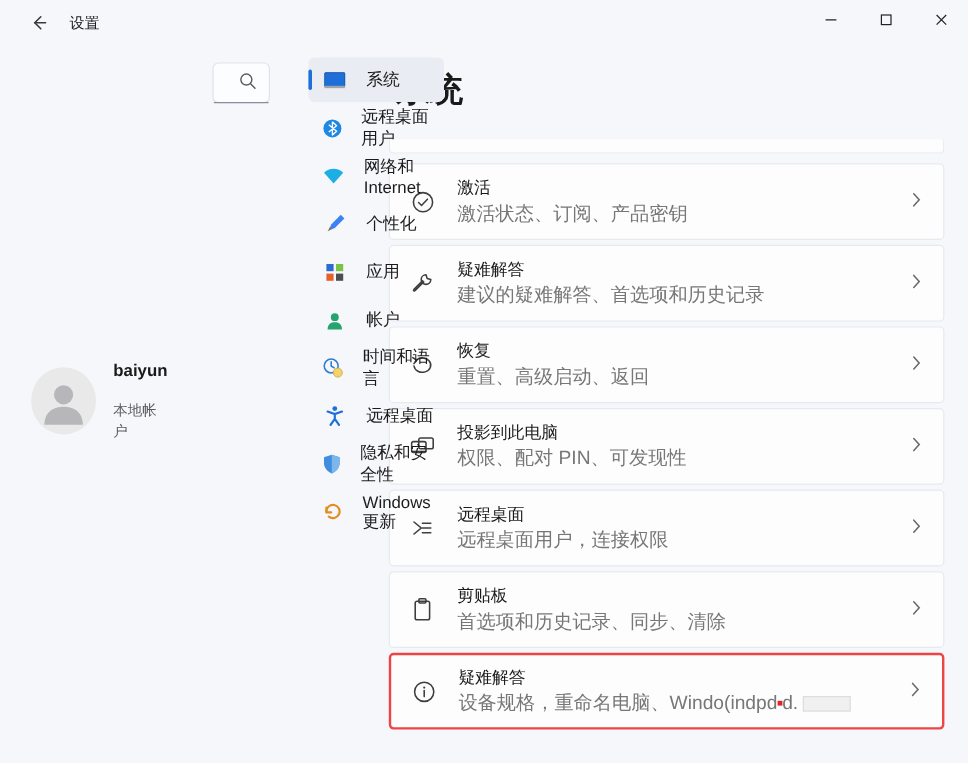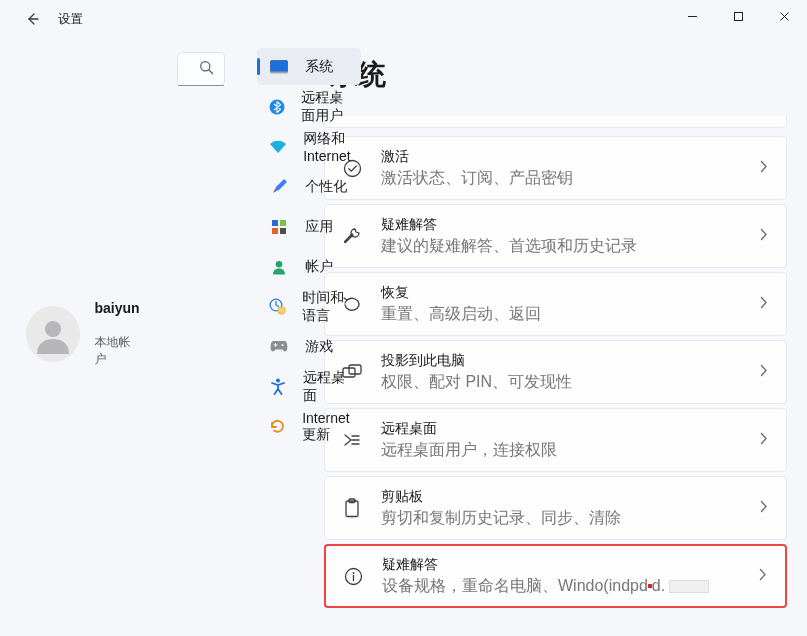--- a/index.html
+++ b/index.html
@@ -241,45 +241,44 @@
             <svg width="17" height="17" viewBox="0 0 17 17">
                 <circle cx="7" cy="7" r="5.8" fill="none" stroke="#2d7dd2" stroke-width="1.3"></circle>
                 <path d="M7 3.5 V7 L9.5 8.5" stroke="#2d7dd2" stroke-width="1.3" fill="none" stroke-linecap="round"></path>
                 <circle cx="12.5" cy="12.5" r="3.8" fill="#f3d26a" stroke="#caa13a" stroke-width="0.6"></circle>
               </svg>
           </span>
           <span class="nav-label">时间和语言</span>
         </div>
         <div class="nav-item">
           <span class="nav-icon">
-            <svg width="18" height="13" viewBox="0 0 18 13">
-                <path d="M3 1 H15 C17 1 18 7 17 10 C16 12 14 12 12.5 9.5 H5.5 C4 12 2 12 1 10 C0 7 1 1 3 1 Z" fill="#8b8d93"></path>
-                <circle cx="12.5" cy="5" r="1" fill="#fff"></circle>
-                <path d="M4 5 H7 M5.5 3.5 V6.5" stroke="#fff" stroke-width="1" stroke-linecap="round"></path>
-              </svg>
-          </span>
-          <span class="nav-label">游戏</span>
-        </div>
-        <div class="nav-item">
-          <span class="nav-icon">
             <svg width="16" height="17" viewBox="0 0 16 17">
                 <circle cx="8" cy="2.5" r="2" fill="#1e6fd9"></circle>
                 <path d="M2 5 L8 7 L14 5 M8 7 V11 M8 11 L4.5 16 M8 11 L11.5 16" stroke="#1e6fd9" stroke-width="1.8" stroke-linecap="round" fill="none"></path>
               </svg>
           </span>
           <span class="nav-label">远程桌面</span>
         </div>
         <div class="nav-item">
           <span class="nav-icon">
+            <svg width="15" height="17" viewBox="0 0 15 17">
+                <path d="M7.5 1 L14 3 V8 C14 12 11 15 7.5 16.5 C4 15 1 12 1 8 V3 Z" fill="#3f8ee0"></path>
+                <path d="M7.5 1 L14 3 V8 C14 12 11 15 7.5 16.5 V1 Z" fill="#7bb7ea"></path>
+              </svg>
+          </span>
+          <span class="nav-label">隐私和安全性</span>
+        </div>
+        <div class="nav-item">
+          <span class="nav-icon">
             <svg width="17" height="17" viewBox="0 0 17 17">
                 <path d="M3 8.5 A5.5 5.5 0 1 1 5 12.5" stroke="#e58b1f" stroke-width="1.8" fill="none" stroke-linecap="round"></path>
                 <path d="M3 5 V9 H7" stroke="#e58b1f" stroke-width="1.8" fill="none" stroke-linecap="round" stroke-linejoin="round"></path>
               </svg>
           </span>
-          <span class="nav-label">Internet 更新</span>
+          <span class="nav-label">Windows 更新</span>
         </div>
       </div>
     </div>
 
     <div class="main">
       <h1 class="page-title">系统</h1>
       <div class="cards">
         <div class="partial-top"></div>
 
         <div class="card">
@@ -362,21 +361,21 @@
 
         <div class="card">
           <span class="card-icon">
             <svg width="16" height="20" viewBox="0 0 16 20">
                 <rect x="2" y="3" width="12" height="15.5" rx="1.5" stroke="currentColor" stroke-width="1.3" fill="none"></rect>
                 <rect x="5" y="1" width="6" height="3.5" rx="1" stroke="currentColor" stroke-width="1.3" fill="none"></rect>
               </svg>
           </span>
           <div class="card-text">
             <div class="card-title">剪贴板</div>
-            <div class="card-sub">剪切和复制历史记录、同步、清除</div>
+            <div class="card-sub">首选项和历史记录、同步、清除</div>
           </div>
           <span class="card-arrow"><svg width="8" height="13" viewBox="0 0 8 13">
                 <path d="M1.5 1.5 L6 6.5 L1.5 11.5" stroke="currentColor" stroke-width="1.3" fill="none" stroke-linecap="round"></path>
               </svg></span>
         </div>
 
         <div class="card highlight">
           <span class="card-icon">
             <svg width="19" height="19" viewBox="0 0 19 19">
                 <circle cx="9.5" cy="9.5" r="8" stroke="currentColor" stroke-width="1.3" fill="none"></circle>

